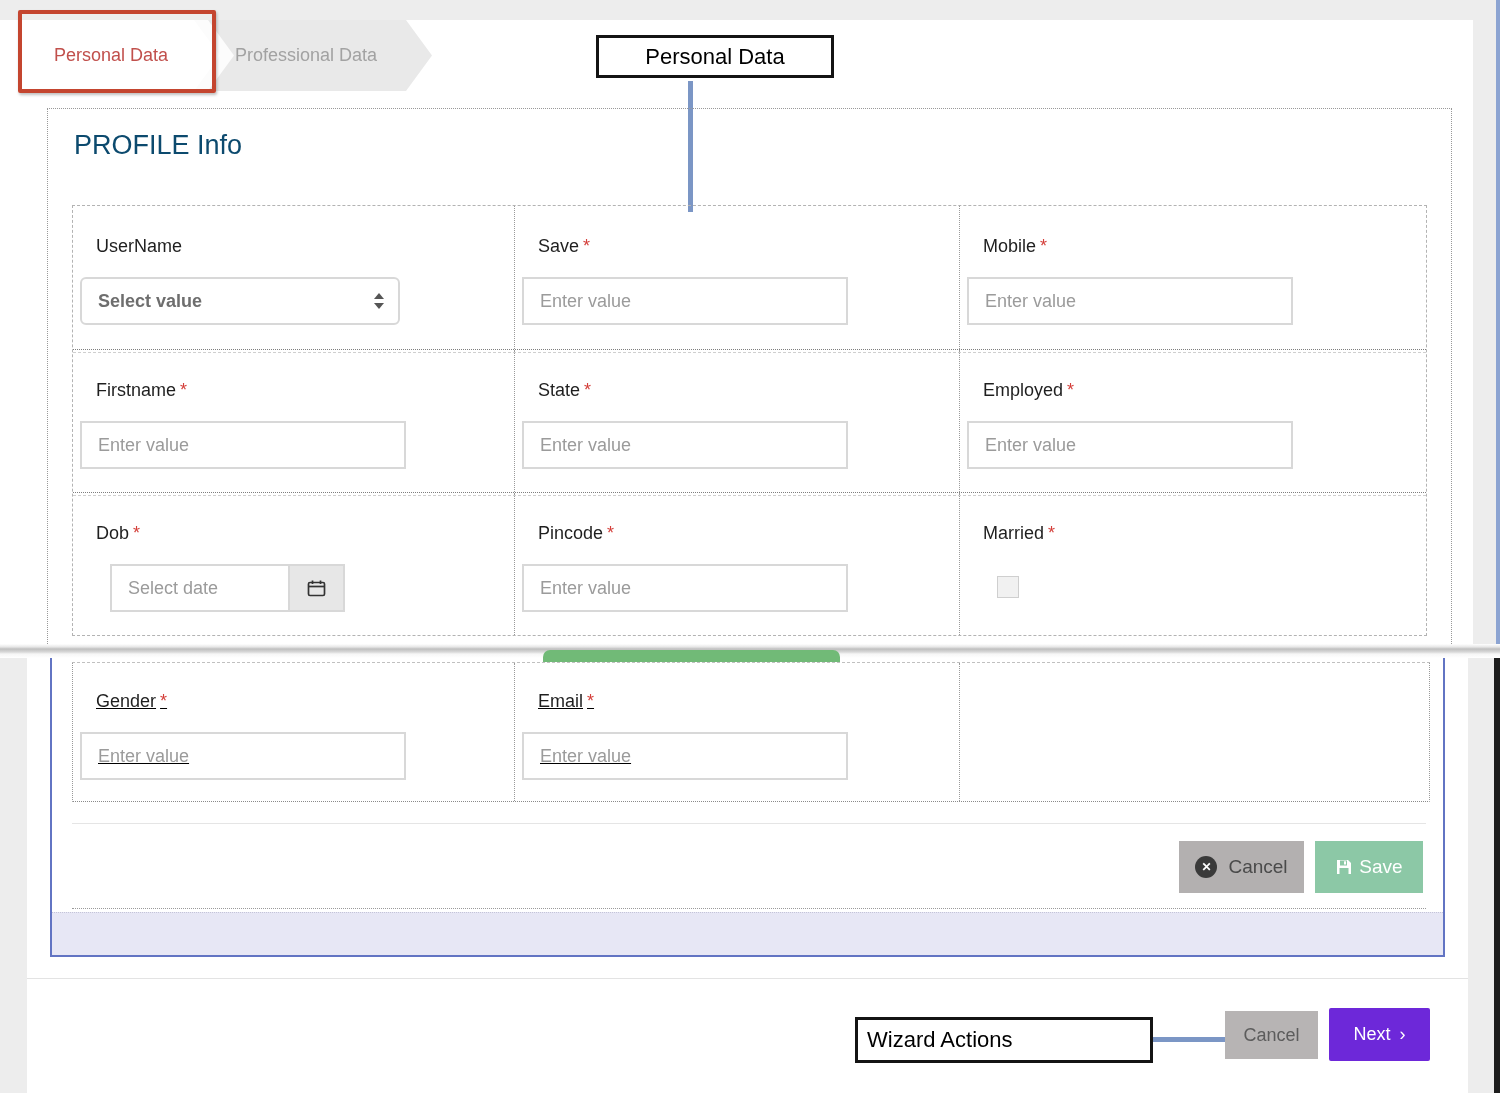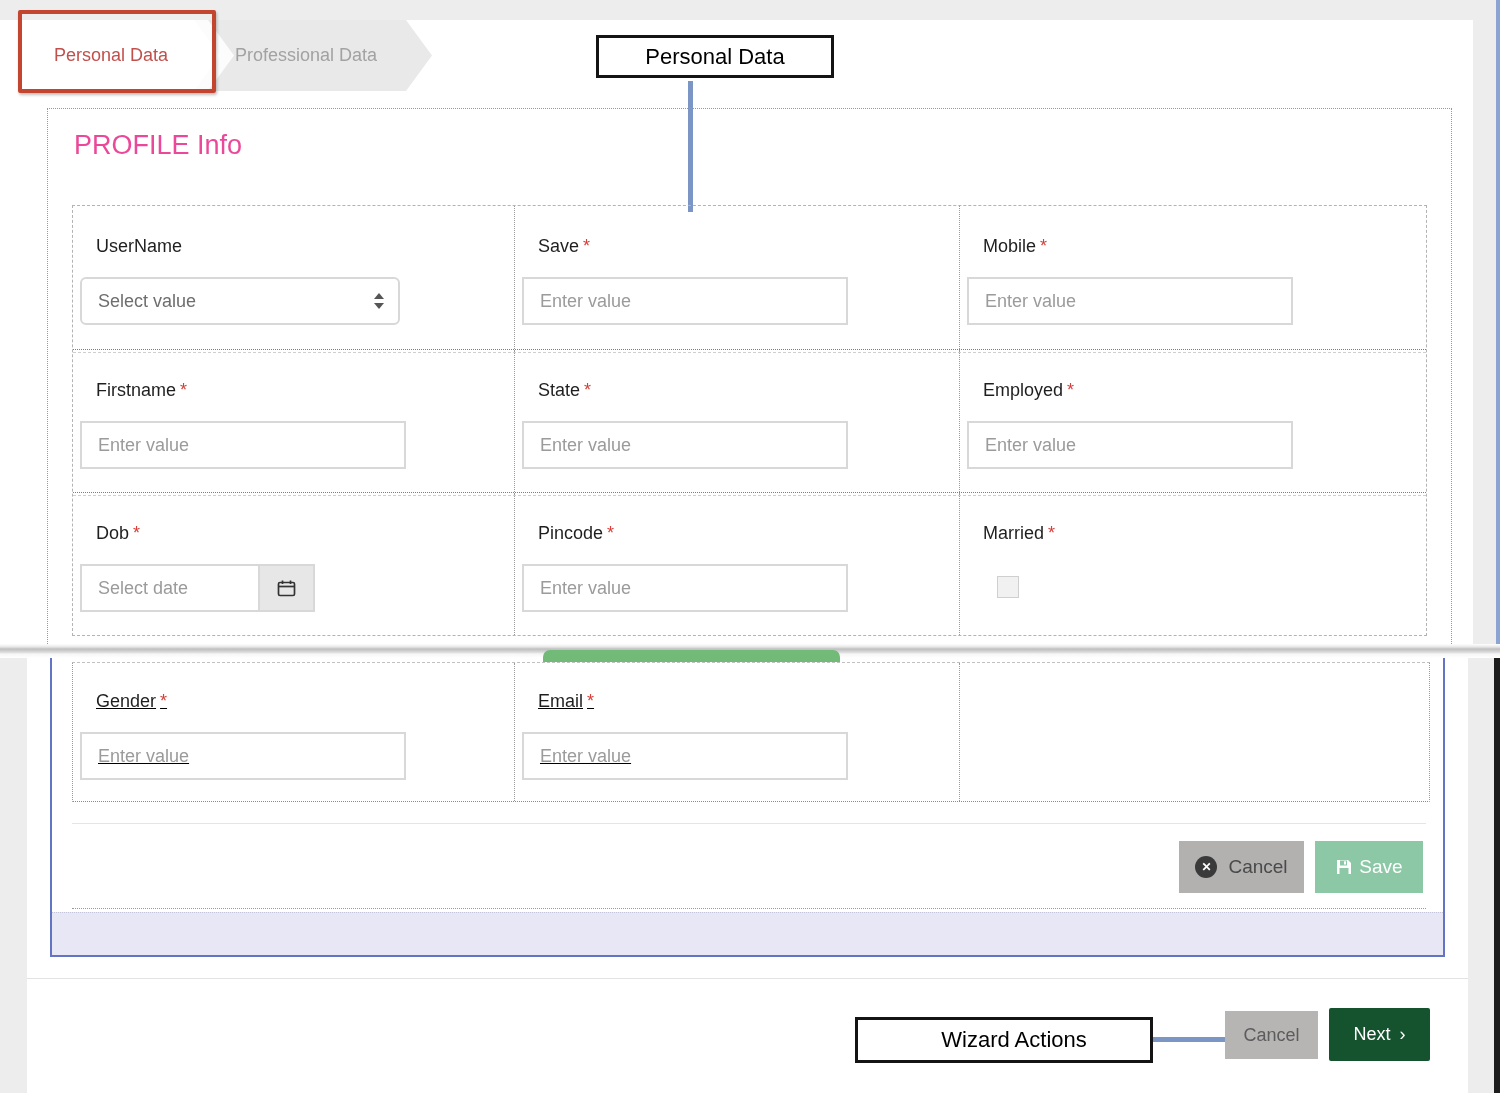--- a/index.html
+++ b/index.html
@@ -42,50 +42,50 @@
   .callout { background:#fff; border:3px solid #141414; color:#000; font-size:22px; }
   .callout-personal {
     position:absolute; left:596px; top:35px; width:238px; height:43px;
     display:flex; align-items:center; justify-content:center;
   }
   .vline-personal { position:absolute; left:688px; top:81px; width:5px; height:131px; background:#7b96c5; }
 
   
   .outer-box-top { position:absolute; left:47px; top:108px; width:1405px; height:538px;
     border:1px dotted #999; border-bottom:none; }
-  .profile-title { position:absolute; left:74px; top:130px; font-size:27px; color:#ec4899; }
+  .profile-title { position:absolute; left:74px; top:130px; font-size:27px; color:#0c4a6e; }
 
   
   .grid-top { position:absolute; left:72px; top:205px; width:1355px;
     border:1px dashed #b3b3b3; border-bottom:1px dashed #b3b3b3; }
   .frow { display:grid; grid-template-columns:441px 445px 1fr; height:143px; position:relative; }
   .frow + .frow { border-top:1px dotted #7e7e7e; }
   .frow + .frow::before { content:""; position:absolute; left:0; right:0; top:2px; border-top:1px dashed #cfcfcf; }
   .fcell { padding:30px 0 0 7px; position:relative; }
   .fcell.c2, .fcell.c3 { border-left:1px dotted #9a9a9a; }
   .flabel { font-size:18px; color:#1f1f1f; margin-left:16px; }
   .req { color:#d43f3a; margin-left:4px; font-size:18px; }
 
   .tinput { display:block; margin-top:20px; width:326px; height:48px;
     border:2px solid #d8d8d8; background:#fff; font-size:18px; color:#333;
     padding:0 16px; font-family:"Liberation Sans", sans-serif; border-radius:0; outline:none; }
   .tinput::placeholder { color:#9b9b9b; opacity:1; }
 
   .sel { margin-top:20px; width:320px; height:48px; border:2px solid #d8d8d8; border-radius:6px;
     background:#fff; display:flex; align-items:center; justify-content:space-between;
-    padding:0 14px 0 16px; font-size:18px; color:#6e6e6e; cursor:pointer; }
+    padding:0 14px 0 16px; font-size:18px; color:#6e6e6e; cursor:pointer;font-weight:bold; }
   .sel-arrows { display:flex; flex-direction:column; align-items:center; }
   .tri-up { width:0; height:0; border-left:5px solid transparent; border-right:5px solid transparent;
     border-bottom:6px solid #555; margin-bottom:4px; }
   .tri-down { width:0; height:0; border-left:5px solid transparent; border-right:5px solid transparent;
     border-top:6px solid #555; }
 
   .date-group { display:flex; margin-top:20px; }
   .dinput { width:178px; height:48px; border:2px solid #d8d8d8; border-right:none; background:#fff;
-    font-size:18px; color:#333; padding:0 16px; font-family:"Liberation Sans", sans-serif; outline:none; }
+    font-size:18px; color:#333; padding:0 16px; font-family:"Liberation Sans", sans-serif; outline:none;margin-left:30px; }
   .dinput::placeholder { color:#9b9b9b; opacity:1; }
   .cal-btn { width:57px; height:48px; background:#e7e7e7; border:2px solid #d8d8d8;
     display:flex; align-items:center; justify-content:center; cursor:pointer; }
 
   .chk { margin-top:32px; margin-left:30px; width:22px; height:22px; background:#f1f1f1;
     border:1px solid #cfcfcf; cursor:pointer; }
 
   
   .seam { position:absolute; left:0; top:644px; width:1500px; height:14px; z-index:4;
     background:linear-gradient(to bottom,#ffffff 0px,#e6e6e6 3px,#bfbfbf 5px,#d8d8d8 8px,#f6f6f6 10px,#ffffff 14px); }
@@ -115,26 +115,26 @@
     font-size:12px; font-weight:bold; display:flex; align-items:center; justify-content:center; }
   .btn-save { width:108px; height:52px; background:#8cc8a6; color:#fff; font-size:19px; gap:6px; }
 
   .dotted-line2 { position:absolute; left:20px; right:17px; top:250px; border-top:1px dotted #9a9a9a; }
   .lavender { position:absolute; left:0; right:0; bottom:0; height:43px; background:#e7e7f5;
     border-top:1px dotted #c4c4d8; }
 
   
   .footer-sep { position:absolute; left:27px; right:32px; top:320px; border-top:1px solid #e3e3e3; }
   .wizard-callout { position:absolute; left:855px; top:359px; width:298px; height:46px;
-    display:flex; align-items:center; padding-left:20px;justify-content:center; }
+    display:flex; align-items:center; padding-left:9px; }
   .wizard-line { position:absolute; left:1153px; top:379px; width:72px; height:5px; background:#7b96c5; }
   .btn-wcancel { position:absolute; left:1225px; top:353px; width:93px; height:48px;
     background:#b7b4b4; color:#5c5c5c; font-size:18px; }
   .btn-next { position:absolute; left:1329px; top:350px; width:101px; height:53px;
-    background:#14532d; color:#fff; font-size:18px; gap:9px; border-radius:2px; }
+    background:#6d28d9; color:#fff; font-size:18px; gap:9px; border-radius:2px; }
   .next-chev { font-size:18px; }
 </style>
 </head>
 <body>
 
 <div class="shot-top">
   <div class="page-top-strip"></div>
   <div class="right-rail-top"></div>
   <div class="right-edge-blue"></div>
 

